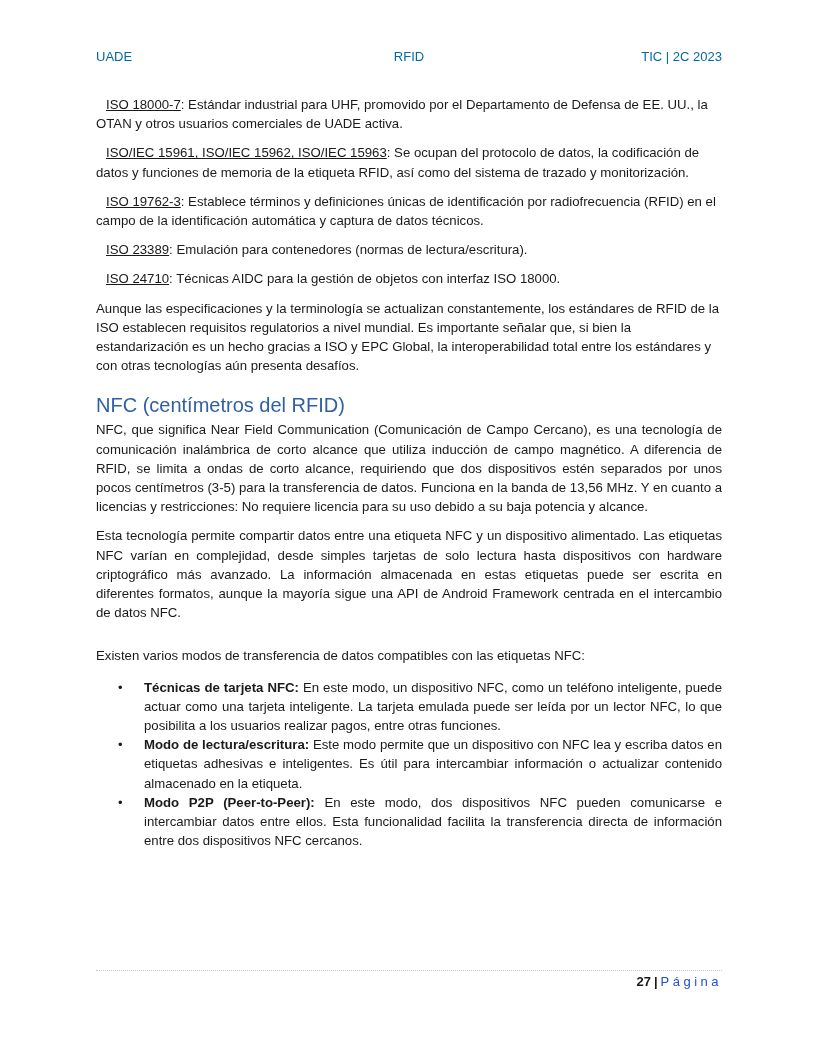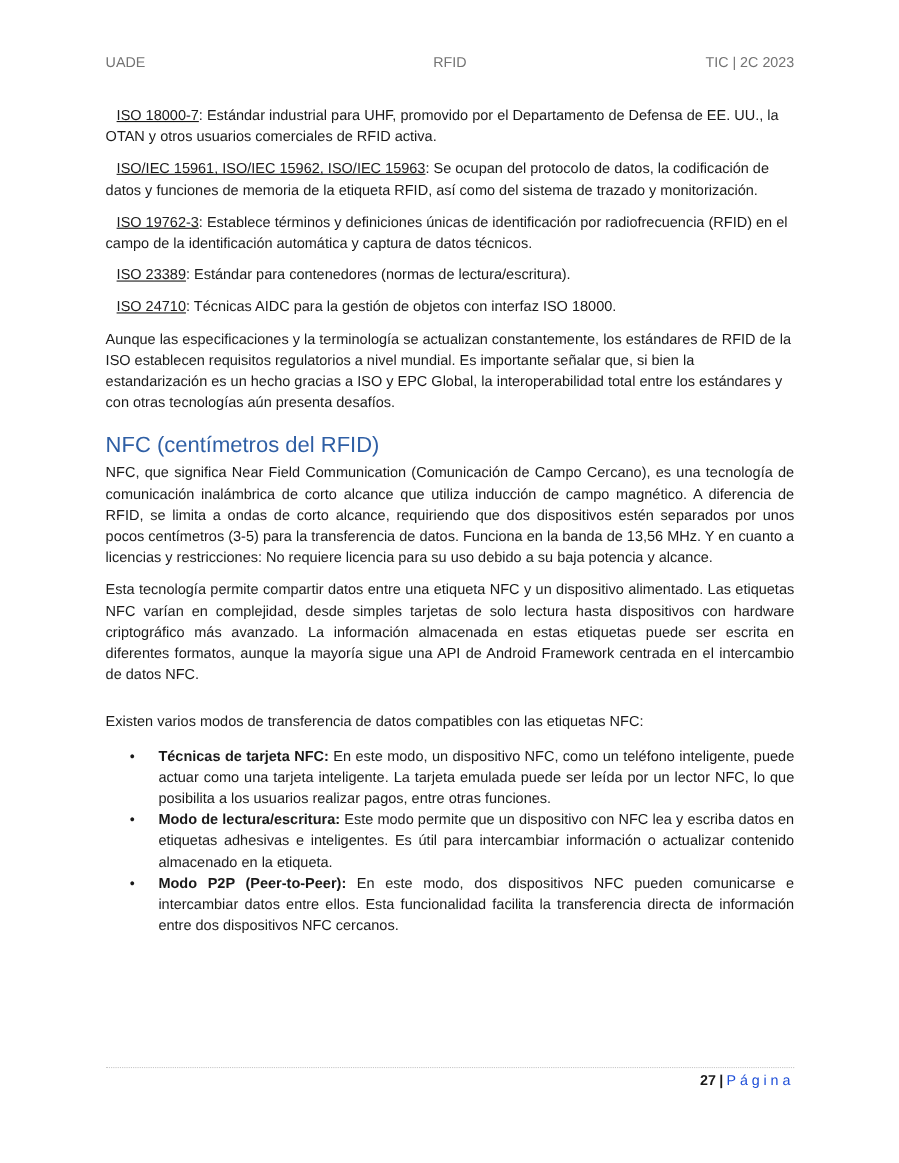--- a/index.html
+++ b/index.html
@@ -3,21 +3,21 @@
   <meta charset="utf-8">
   <style>
     html, body { margin: 0; padding: 0; background: #ffffff; }
     body {
       width: 817px; height: 1057px; position: relative; overflow: hidden;
       font-family: "Liberation Sans", sans-serif; color: #1a1a1a;
     }
     .page { position: absolute; left: 0; top: 0; width: 817px; height: 1057px; background: #fff; }
     .header {
       position: absolute; top: 49px; left: 96px; width: 626px; height: 20px;
-      font-size: 13px; color: #737373;
+      font-size: 13px; color: #0369a1;
     }
     .header .left { position: absolute; left: 0; top: 0; }
     .header .center { position: absolute; left: 0; right: 0; text-align: center; top: 0; }
     .header .right { position: absolute; right: 0; top: 0; }
     .content {
       position: absolute; top: 95px; left: 96px; width: 626px;
       font-size: 13.2px; line-height: 19.2px;
     }
     .content p { margin: 0 0 10px 0; }
     .u { text-decoration: underline; margin-left: 10px; }
@@ -54,30 +54,30 @@
 
   <div class="header">
     <span class="left">UADE</span>
     <span class="center">RFID</span>
     <span class="right">TIC | 2C 2023</span>
   </div>
 
   <div class="content">
 
     <p>
-      <span class="u">ISO 18000-7</span><span>: Estándar industrial para UHF, promovido por el Departamento de Defensa de EE. UU., la OTAN y otros usuarios comerciales de RFID activa.</span>
+      <span class="u">ISO 18000-7</span><span>: Estándar industrial para UHF, promovido por el Departamento de Defensa de EE. UU., la OTAN y otros usuarios comerciales de UADE activa.</span>
     </p>
     <p>
       <span class="u">ISO/IEC 15961, ISO/IEC 15962, ISO/IEC 15963</span><span>: Se ocupan del protocolo de datos, la codificación de datos y funciones de memoria de la etiqueta RFID, así como del sistema de trazado y monitorización.</span>
     </p>
     <p>
       <span class="u">ISO 19762-3</span><span>: Establece términos y definiciones únicas de identificación por radiofrecuencia (RFID) en el campo de la identificación automática y captura de datos técnicos.</span>
     </p>
     <p>
-      <span class="u">ISO 23389</span><span>: Estándar para contenedores (normas de lectura/escritura).</span>
+      <span class="u">ISO 23389</span><span>: Emulación para contenedores (normas de lectura/escritura).</span>
     </p>
     <p>
       <span class="u">ISO 24710</span><span>: Técnicas AIDC para la gestión de objetos con interfaz ISO 18000.</span>
     </p>
 
     <p>Aunque las especificaciones y la terminología se actualizan constantemente, los estándares de RFID de la ISO establecen requisitos regulatorios a nivel mundial. Es importante señalar que, si bien la estandarización es un hecho gracias a ISO y EPC Global, la interoperabilidad total entre los estándares y con otras tecnologías aún presenta desafíos.</p>
 
     <h2 class="section">NFC (centímetros del RFID)</h2>
 
     <p class="justify">NFC, que significa Near Field Communication (Comunicación de Campo Cercano), es una tecnología de comunicación inalámbrica de corto alcance que utiliza inducción de campo magnético. A diferencia de RFID, se limita a ondas de corto alcance, requiriendo que dos dispositivos estén separados por unos pocos centímetros (3-5) para la transferencia de datos. Funciona en la banda de 13,56 MHz. Y en cuanto a licencias y restricciones: No requiere licencia para su uso debido a su baja potencia y alcance.</p>

